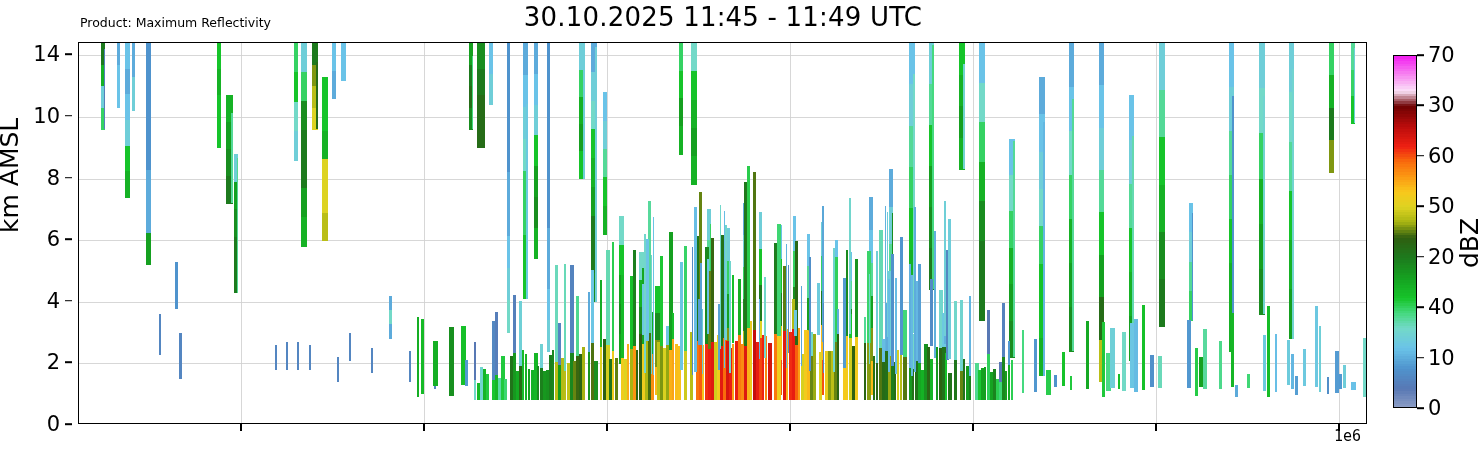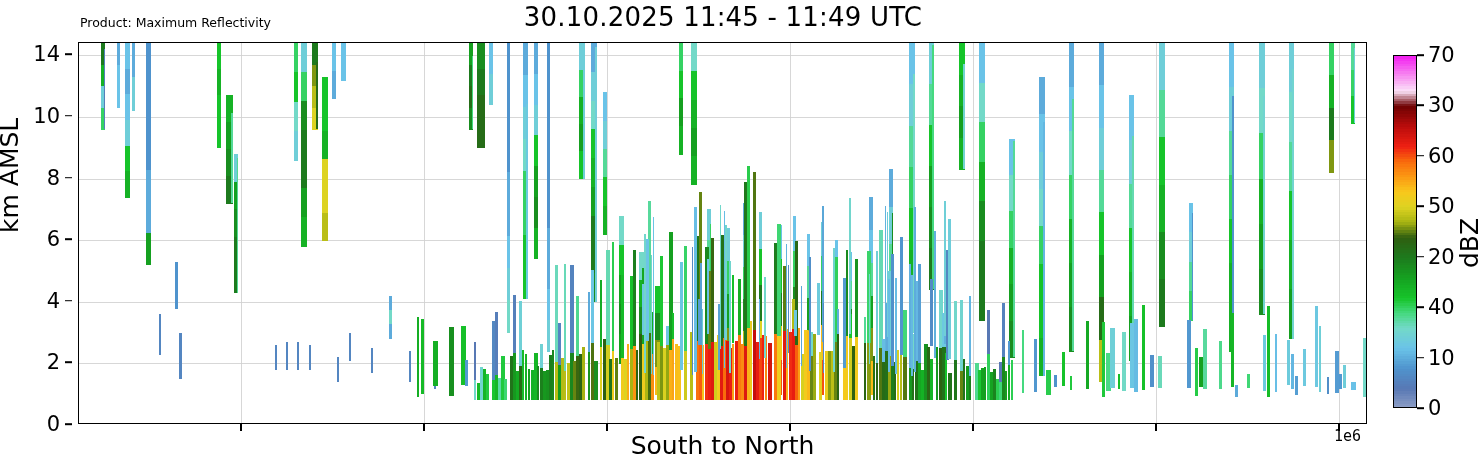--- a/index.html
+++ b/index.html
@@ -790,21 +790,20 @@
 
   <div id="x-ticks">
       <div class="xtick-mark" style="left: 162px;"></div>
       <div class="xtick-mark" style="left: 345px;"></div>
       <div class="xtick-mark" style="left: 528px;"></div>
       <div class="xtick-mark" style="left: 711px;"></div>
       <div class="xtick-mark" style="left: 894px;"></div>
       <div class="xtick-mark" style="left: 1077px;"></div>
       <div class="xtick-mark" style="left: 1260px;"></div>
     </div>
-  <div id="x-axis-label">South to North</div>
   <div id="x-offset-text">1e6</div>
 
   <div id="colorbar-wrap">
     <div id="colorbar">
         <div class="cb-seg" style="top: 0px; height: 3.32px; background: rgb(242, 37, 240);"></div>
         <div class="cb-seg" style="top: 2.52px; height: 3.32px; background: rgb(243, 51, 240);"></div>
         <div class="cb-seg" style="top: 5.04px; height: 3.32px; background: rgb(244, 65, 240);"></div>
         <div class="cb-seg" style="top: 7.56px; height: 3.32px; background: rgb(244, 79, 240);"></div>
         <div class="cb-seg" style="top: 10.09px; height: 3.32px; background: rgb(245, 93, 240);"></div>
         <div class="cb-seg" style="top: 12.61px; height: 3.32px; background: rgb(245, 107, 240);"></div>

